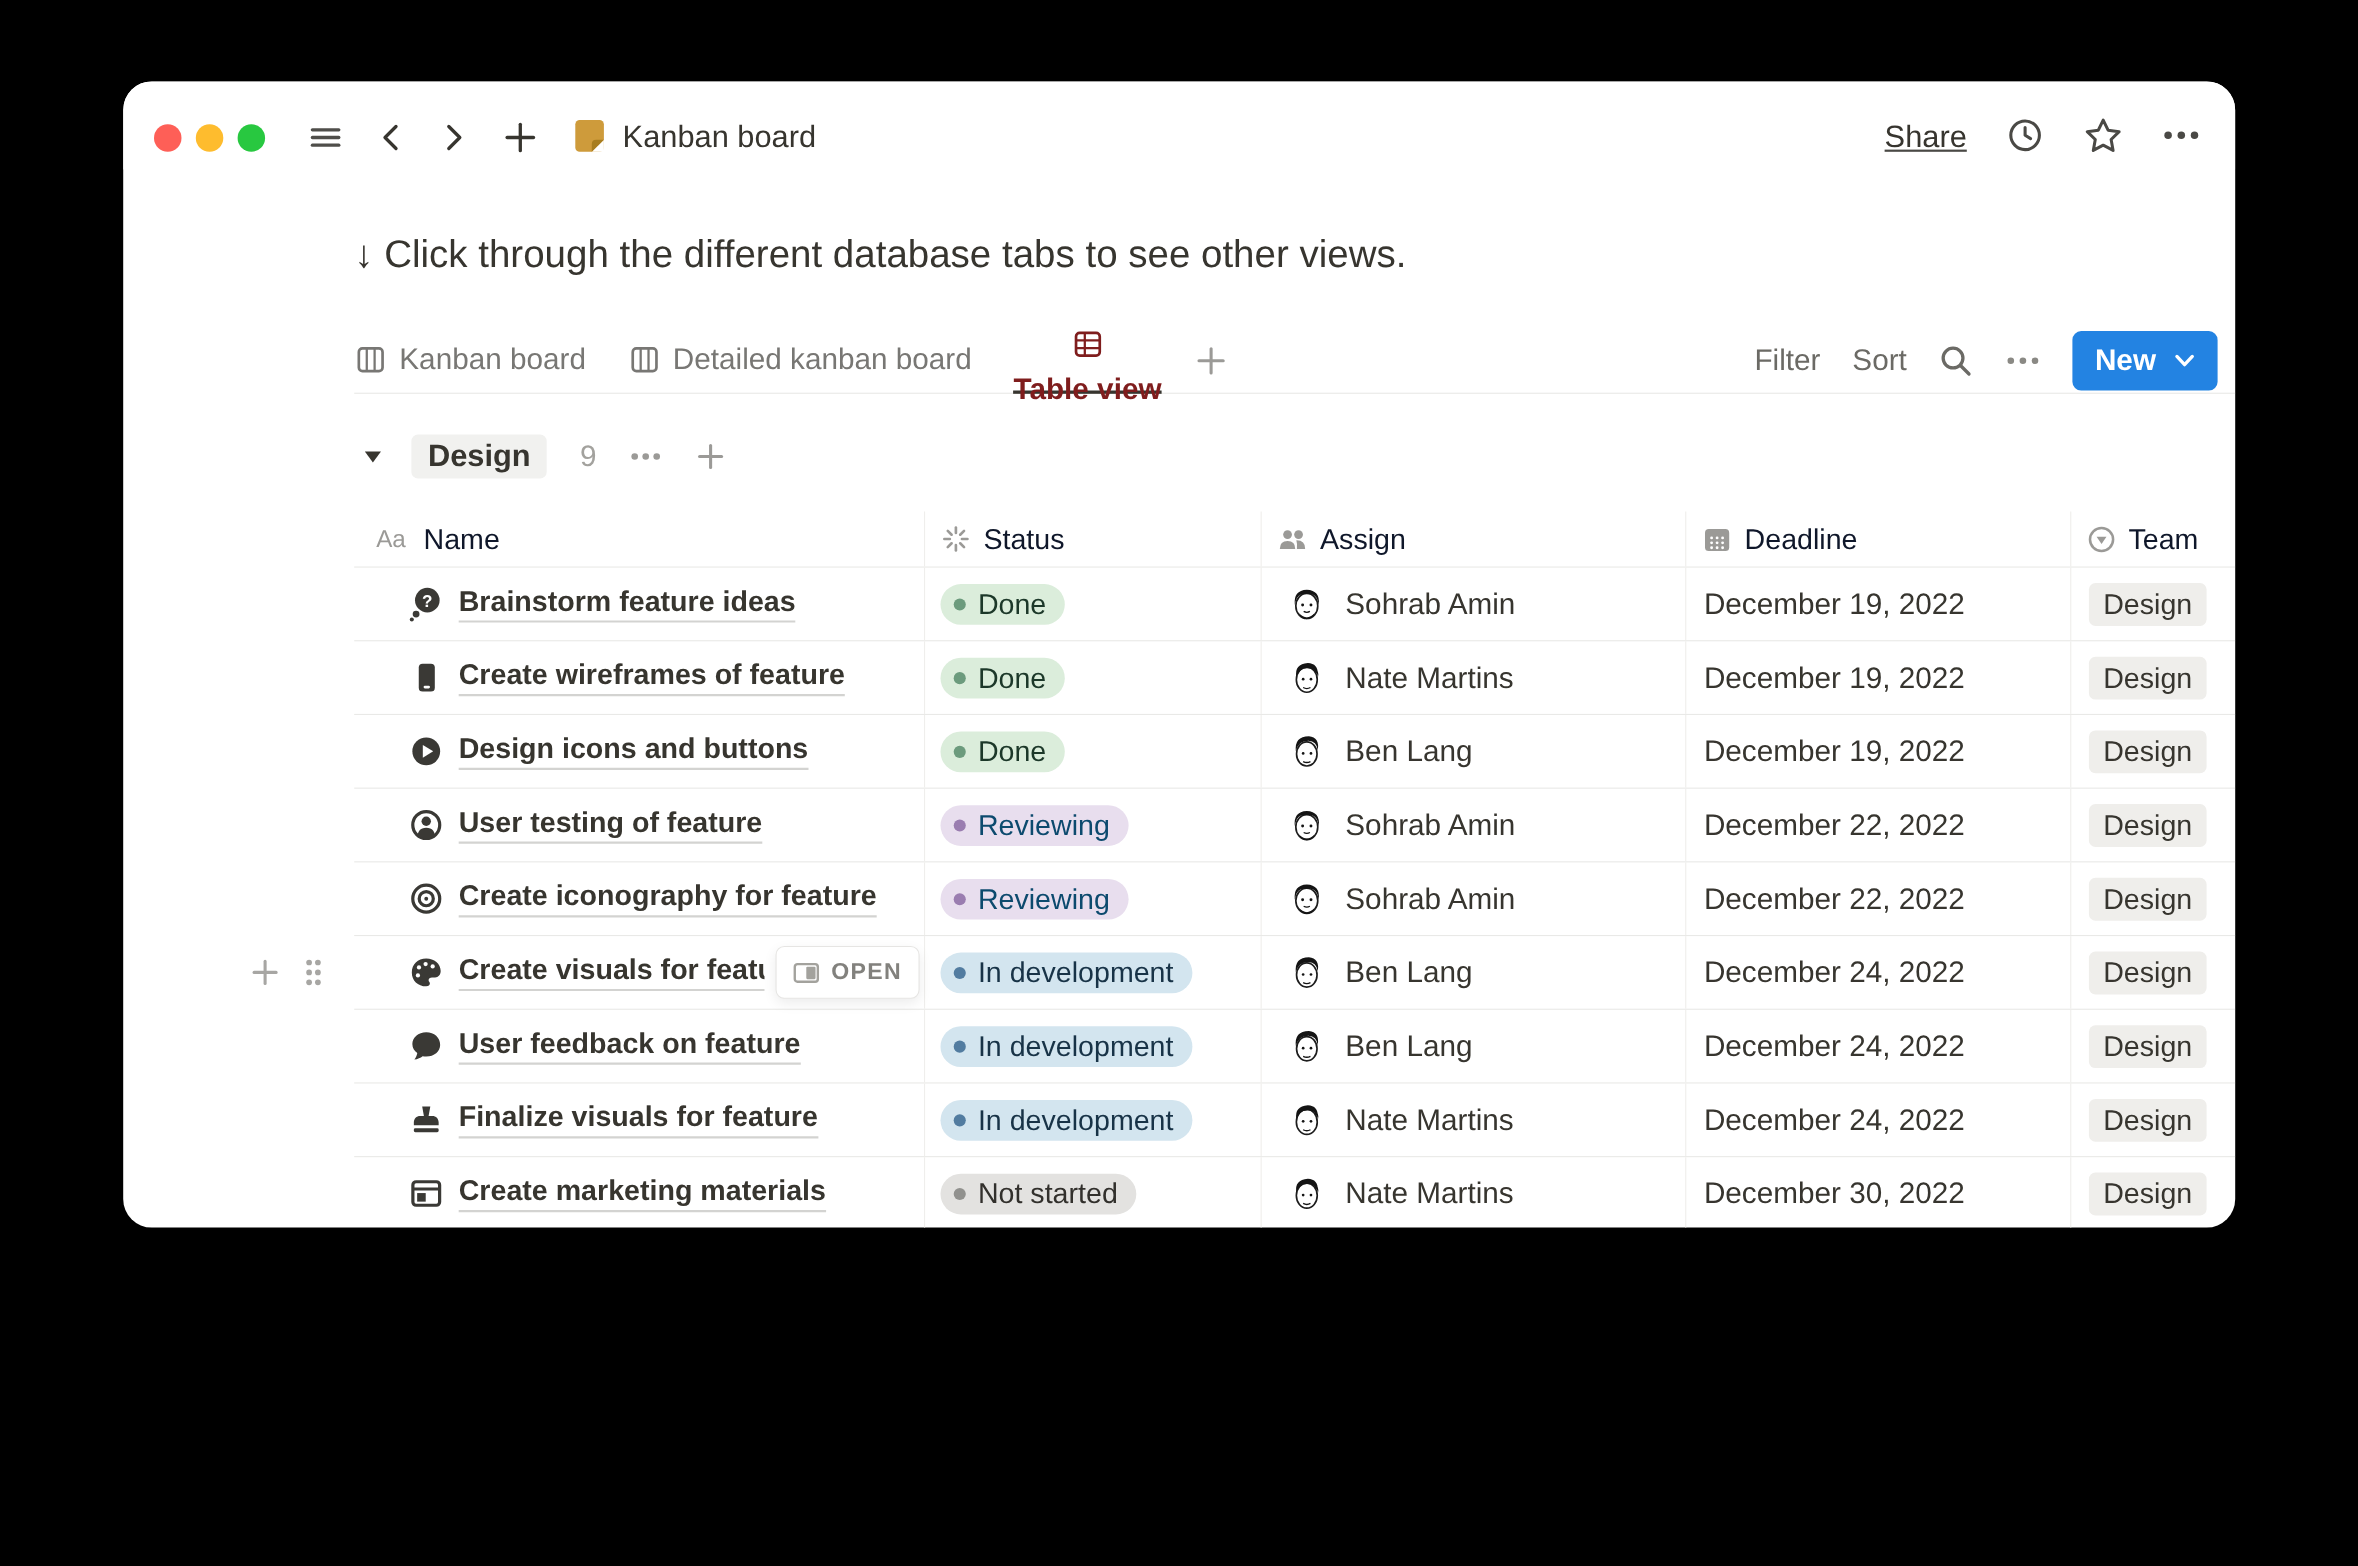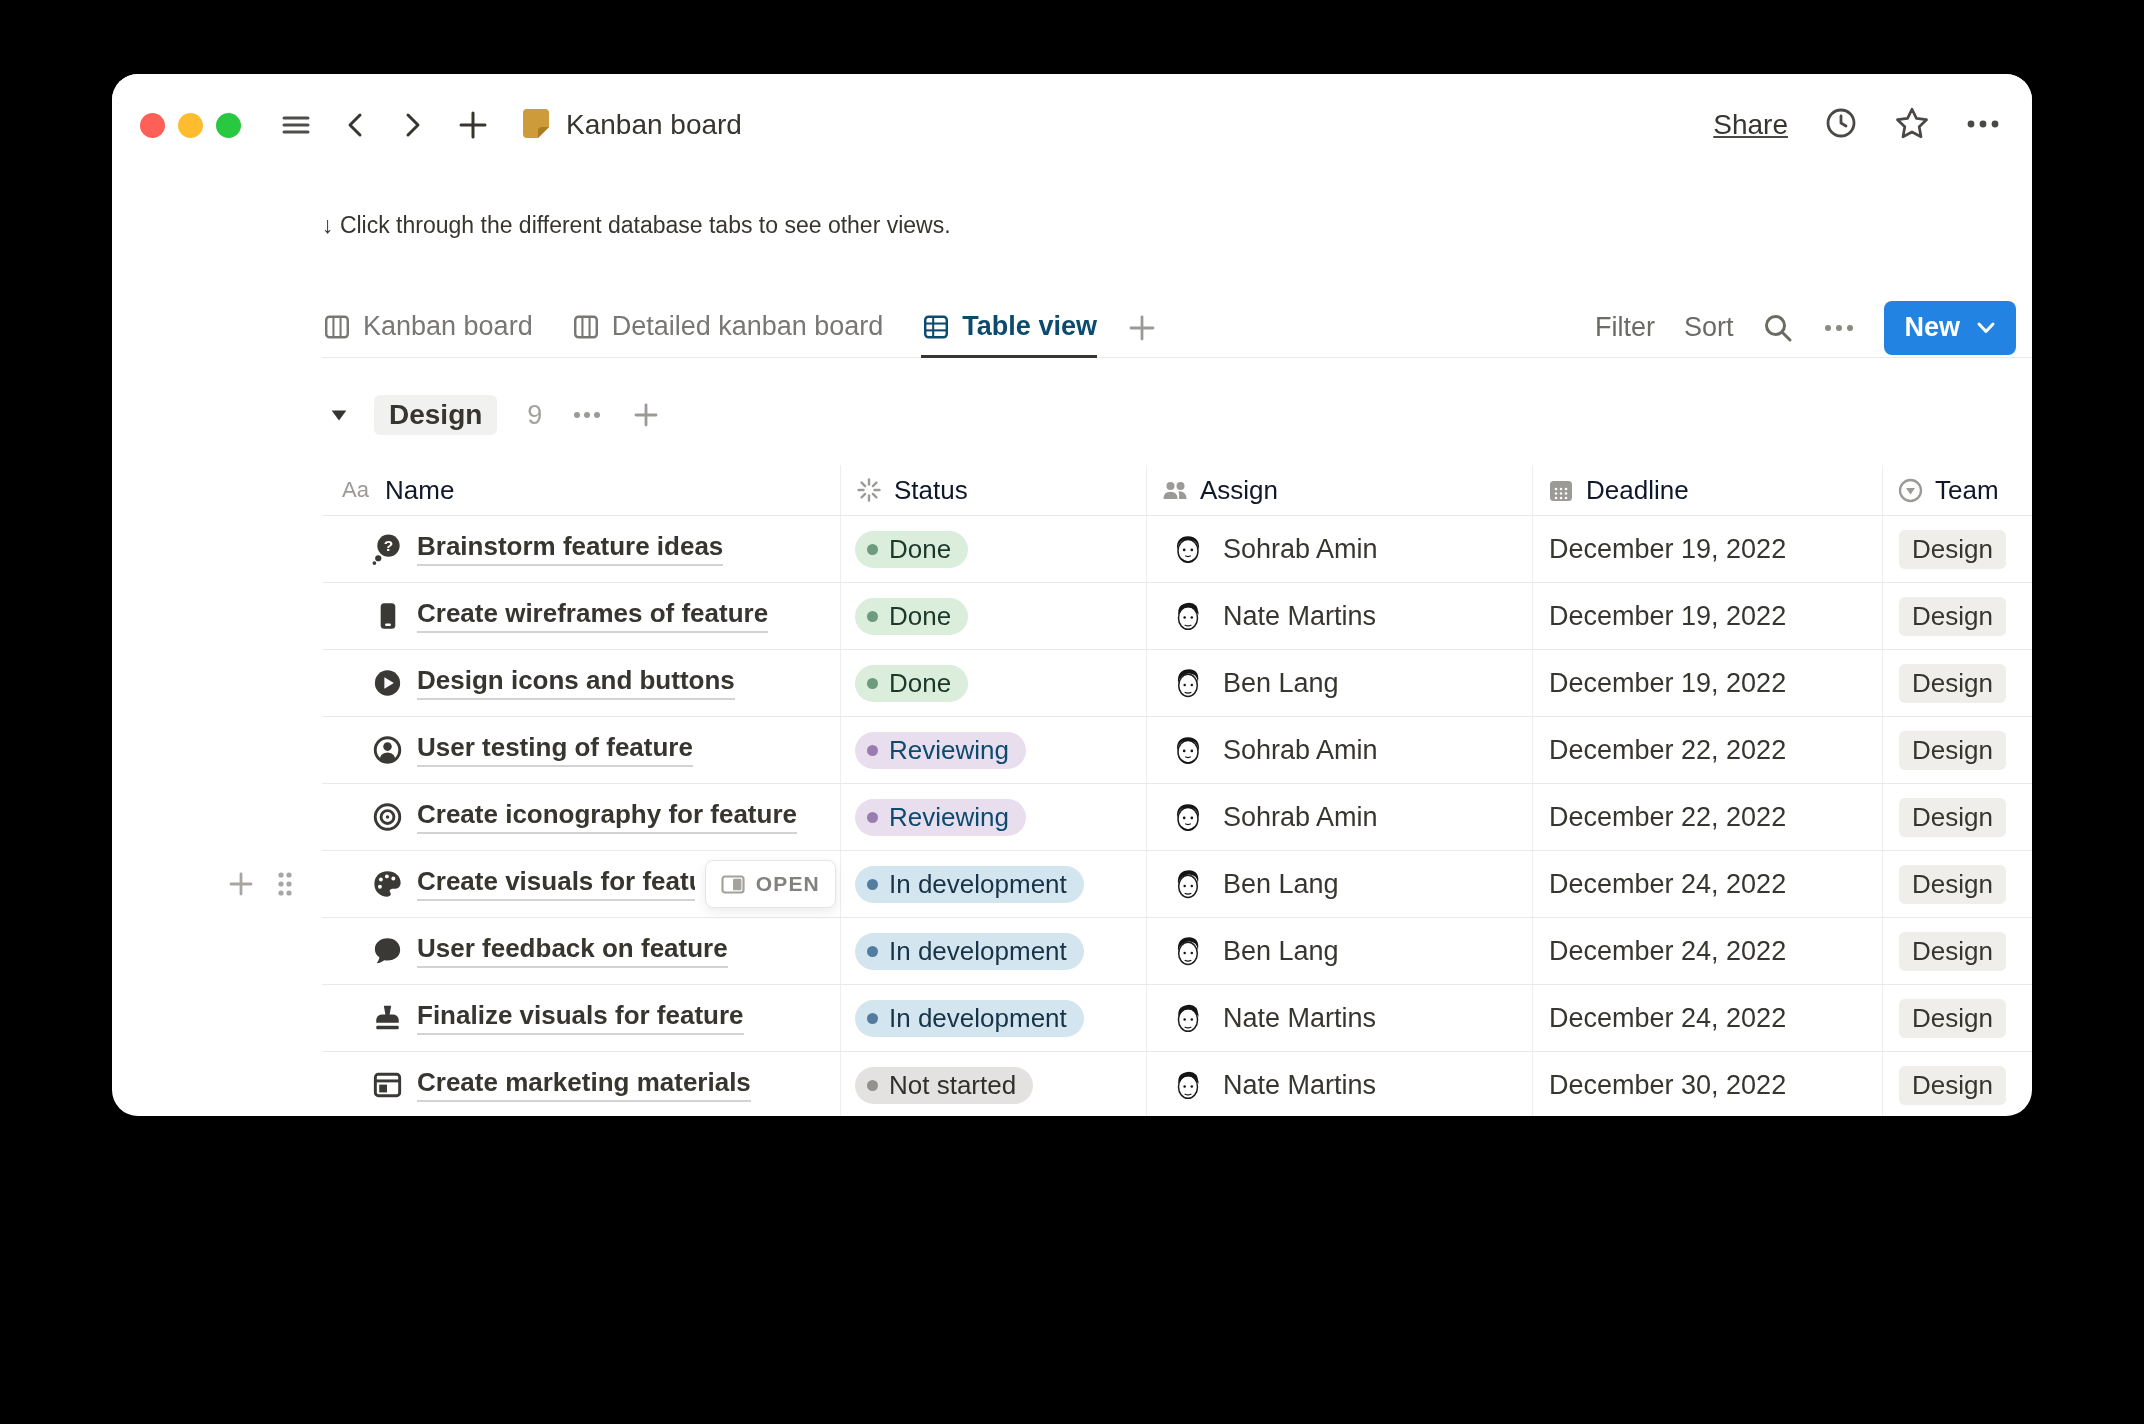--- a/index.html
+++ b/index.html
@@ -25,32 +25,32 @@
   .nav-icons .ico{display:flex;align-items:center;justify-content:center;}
   .page-title{display:flex;align-items:center;gap:13px;margin-left:30px;}
   .page-title .title-text{font-size:28px;color:#37352F;font-weight:500;}
   .titlebar-right{margin-left:auto;display:flex;align-items:center;gap:36px;margin-right:32px;color:#4A4945;text-decoration:underline;}
   .share-label{font-size:28px;color:#37352F;}
   
   .clipped-line{
     position:absolute;top:46px;left:210px;right:60px;height:34px;z-index:1;
     font-size:29px;line-height:34px;color:#55544E;white-space:nowrap;overflow:hidden;
   }
-  .hint-line{position:absolute;top:138px;left:210px;font-size:23px;color:#37352F;z-index:1;}
+  .hint-line{position:absolute;top:138px;left:210px;font-size:35px;color:#37352F;z-index:1;}
   
   .viewbar{
     position:absolute;top:224px;left:210px;right:0;height:60px;display:flex;
     border-bottom:1px solid #E9E9E7;padding-right:16px;box-sizing:border-box;z-index:2;
   }
   .tabs{display:flex;gap:38px;height:100%;}
   .tab{
     display:flex;align-items:center;gap:11px;font-size:27px;color:#787774;
     border-bottom:3px solid transparent;margin-bottom:-1px;cursor:default;
   }
-  .tab.active{color:#0c4a6e;font-weight:600;border-bottom-color:#37352F;}
+  .tab.active{color:#7f1d1d;font-weight:600;border-bottom-color:#37352F;flex-direction:column;}
   .tab .t-ico{display:flex;align-items:center;}
   .tab-add{align-self:center;margin-left:30px;display:flex;}
   .toolbar{margin-left:auto;display:flex;align-items:center;gap:29px;}
   .tool-label{font-size:27px;color:#6B6A65;}
   .tool-ico{display:flex;align-items:center;}
   .new-btn{
     background:#2383E2;color:#fff;border-radius:8px;height:54px;display:flex;align-items:center;
     padding:0 20px;gap:16px;font-size:27px;font-weight:600;
   }
   

